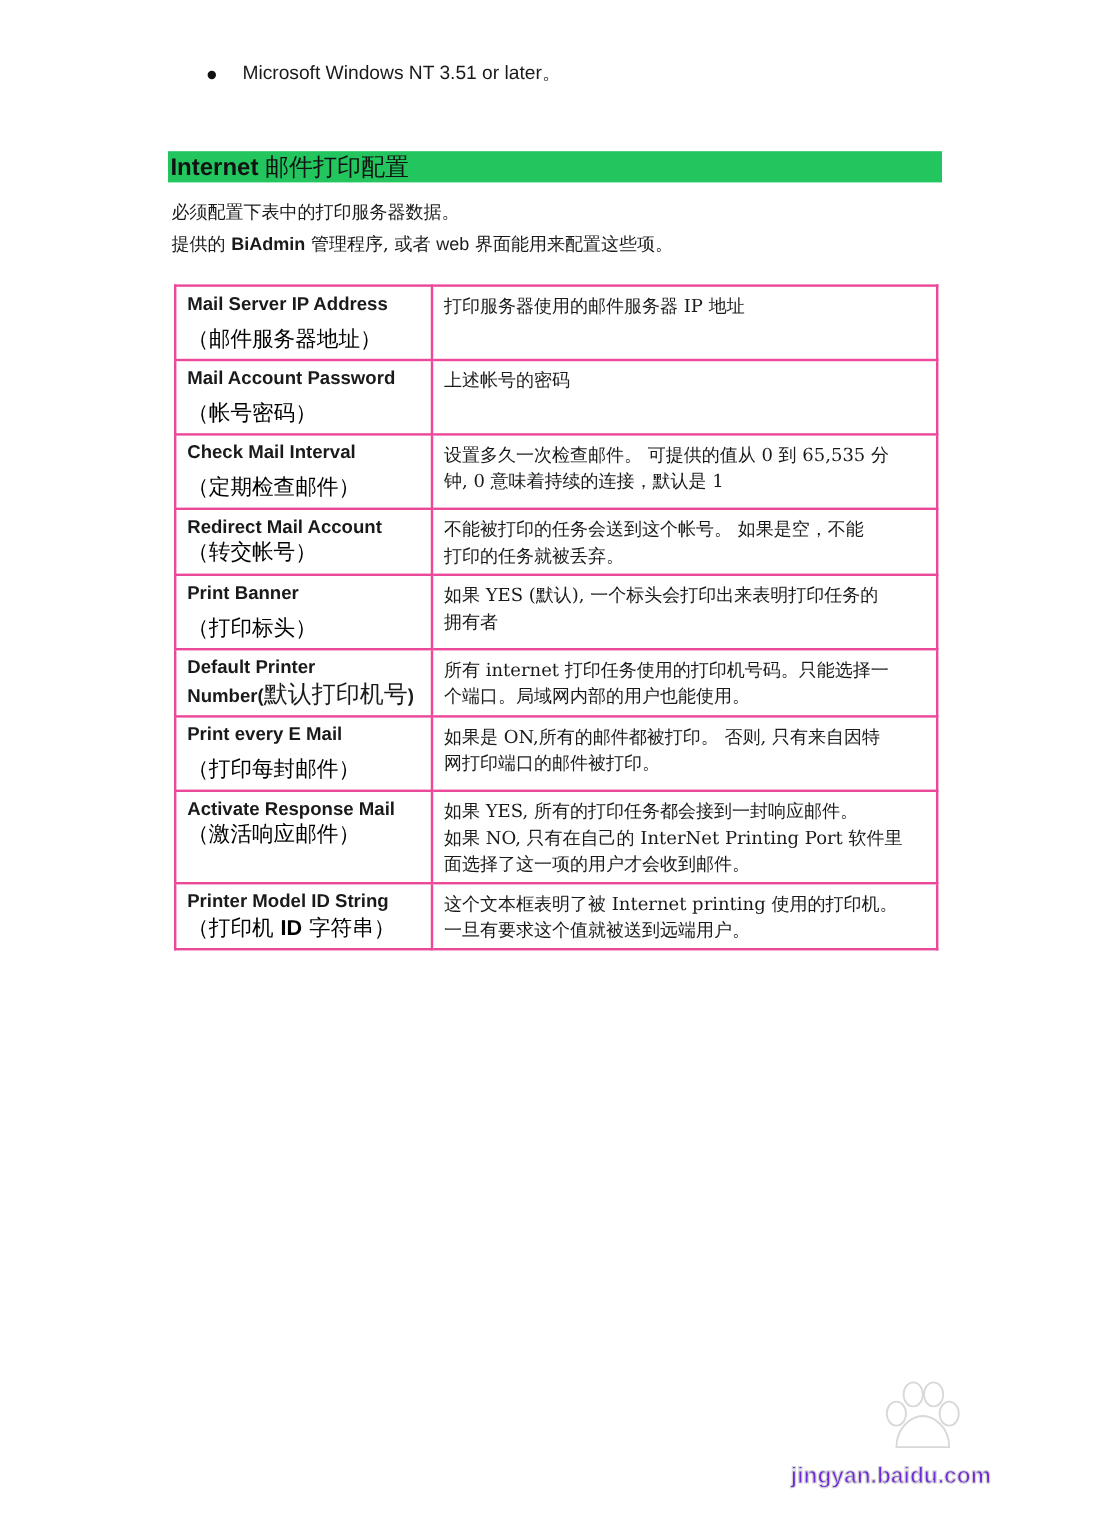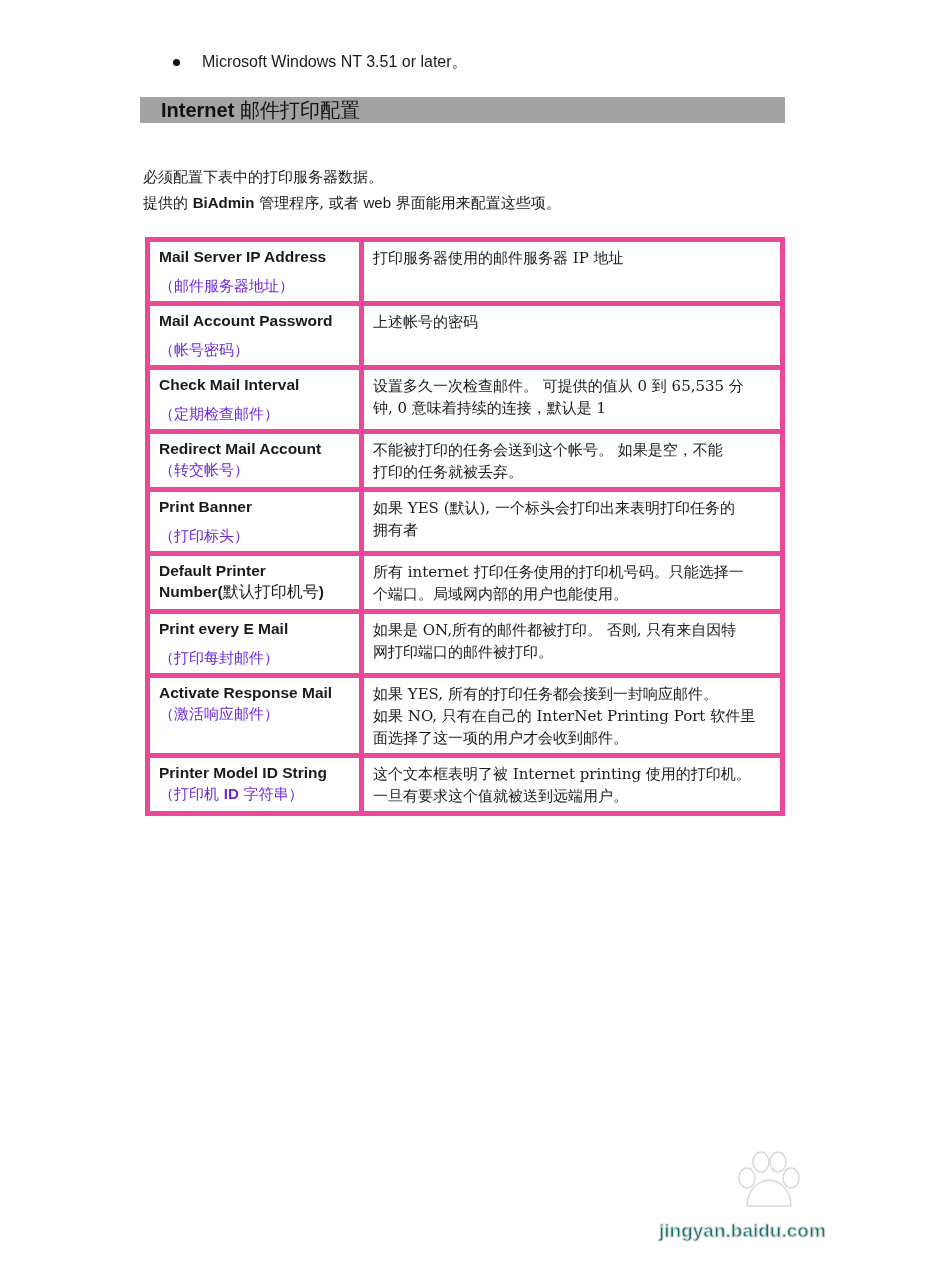--- a/index.html
+++ b/index.html
@@ -27,25 +27,25 @@
       display: inline-block;
       width: 7px;
       height: 7px;
       border-radius: 50%;
       background: #111;
       margin-right: 22px;
     }
     .section-heading {
       position: absolute;
       left: 140px;
-      top: 97px;
+      top: 126px;
       width: 645px;
       height: 26px;
-      background: #a3a3a3;
-      padding-left: 21px;
+      background: #22c55e;
+      padding-left: 2px;
       font-size: 20px;
       line-height: 26px;
       color: #111;
     }
     .section-heading .en { font-weight: bold; }
     .section-heading .zh { font-family: "DejaVu Serif", "Liberation Serif", serif; font-weight: normal; }
     .para {
       position: absolute;
       left: 143px;
       font-size: 15px;
@@ -59,40 +59,40 @@
 
     table.config-table {
       position: absolute;
       left: 145px;
       top: 237px;
       width: 635px;
       border-collapse: collapse;
       table-layout: fixed;
     }
     table.config-table td {
-      border: 5px solid #ec4899;
+      border: 2px solid #ec4899;
       vertical-align: top;
       padding: 5px 9px 4px 9px;
       font-size: 15px;
       line-height: 22px;
     }
     td.col-key { width: 214px; }
     td.col-desc { width: 421px; font-family: "DejaVu Serif", "Liberation Serif", serif; }
     .key-en {
       display: block;
       font-weight: bold;
       font-family: "Liberation Sans", sans-serif;
       font-size: 15.5px;
       line-height: 20px;
     }
     .key-zh {
       display: block;
       font-family: "DejaVu Serif", "Liberation Serif", serif;
-      color: #6d28d9;
-      font-size: 15px;
+      color: #000000;
+      font-size: 18px;
       line-height: 22px;
     }
     .key-zh.spaced { margin-top: 8px; }
     .key-zh b { font-family: "Liberation Sans", sans-serif; }
     .desc-line { display: block; }
 
     .watermark {
       position: absolute;
       left: 655px;
       top: 1140px;
@@ -117,21 +117,21 @@
       top: 8px;
       width: 70px;
       height: 60px;
     }
     .wm-url {
       position: absolute;
       left: 4px;
       top: 80px;
       font-size: 19px;
       font-weight: bold;
-      color: #0f766e;
+      color: #6d28d9;
       -webkit-text-stroke: 1px #d4d4d4;
       font-family: "Liberation Sans", sans-serif;
     }
   </style>
 </head>
 <body>
 
 <div class="bullet-line">
   <span class="bullet-dot"></span>
   <span>Microsoft Windows NT 3.51 or later。</span>
@@ -201,21 +201,21 @@
       </td>
       <td class="col-desc">
         <span class="desc-line">如果 YES (默认), 一个标头会打印出来表明打印任务的</span>
         <span class="desc-line">拥有者</span>
       </td>
     </tr>
 
     <tr style="height:56px;">
       <td class="col-key">
         <span class="key-en">Default Printer</span>
-        <span class="key-en" style="line-height:22px;"><span>Number(</span><span style="font-weight:normal;font-family:'DejaVu Serif','Liberation Serif',serif;font-size:16px;">默认打印机号</span><span>)</span></span>
+        <span class="key-en" style="line-height:22px;"><span>Number(</span><span style="font-weight:normal;font-family:'DejaVu Serif','Liberation Serif',serif;font-size:20px;">默认打印机号</span><span>)</span></span>
       </td>
       <td class="col-desc">
         <span class="desc-line">所有 internet 打印任务使用的打印机号码。只能选择一</span>
         <span class="desc-line">个端口。局域网内部的用户也能使用。</span>
       </td>
     </tr>
 
     <tr style="height:62px;">
       <td class="col-key">
         <span class="key-en">Print every E Mail</span>

